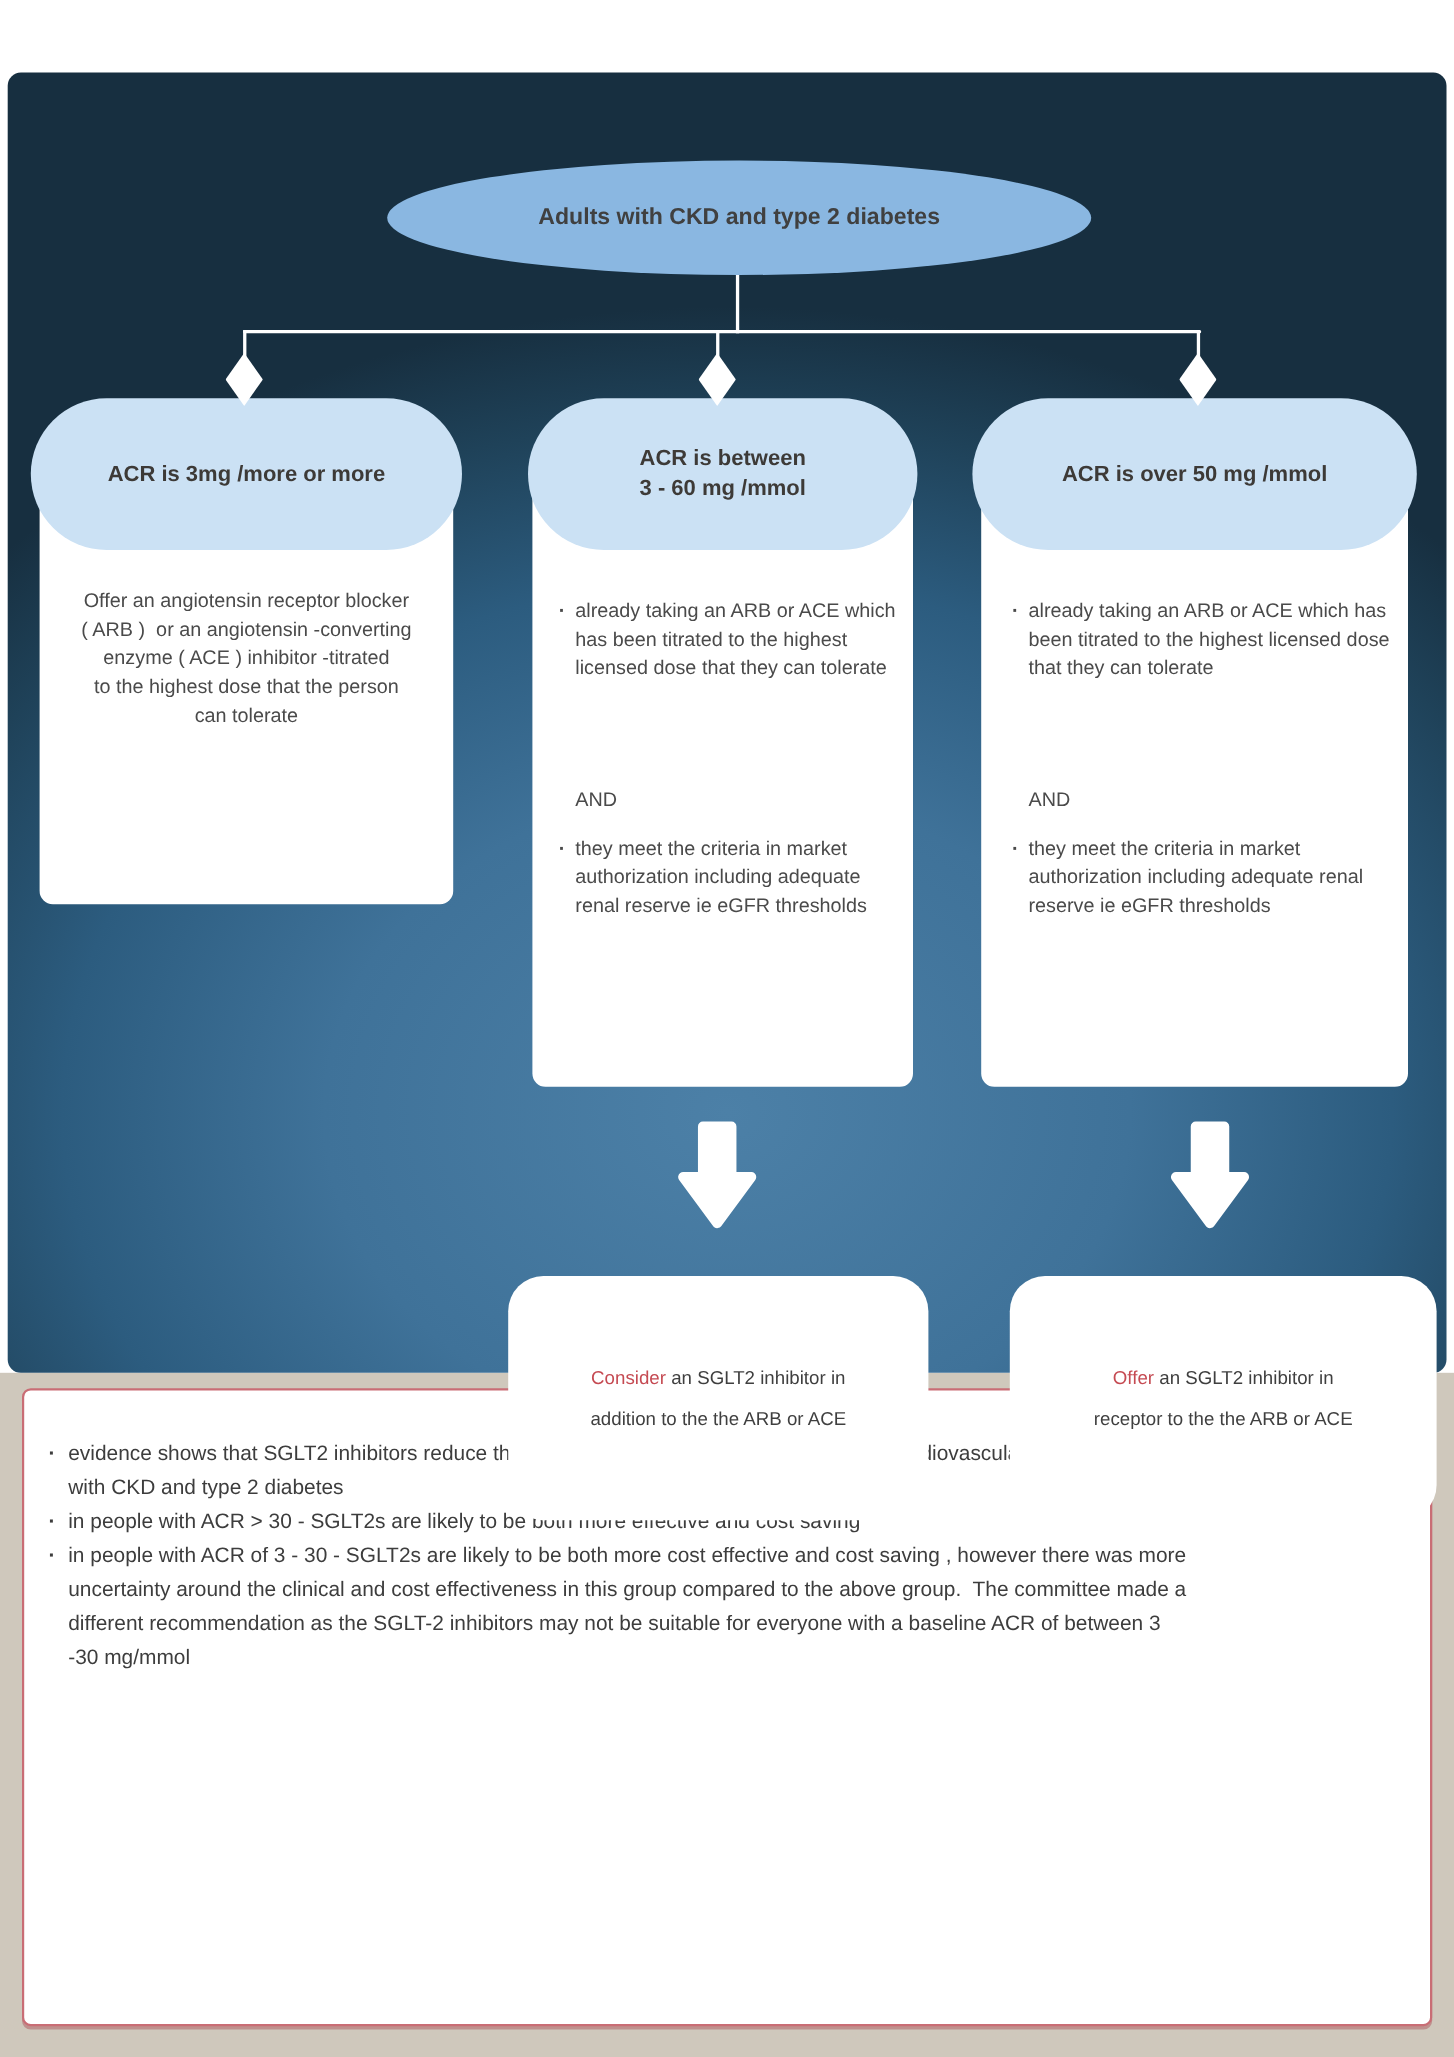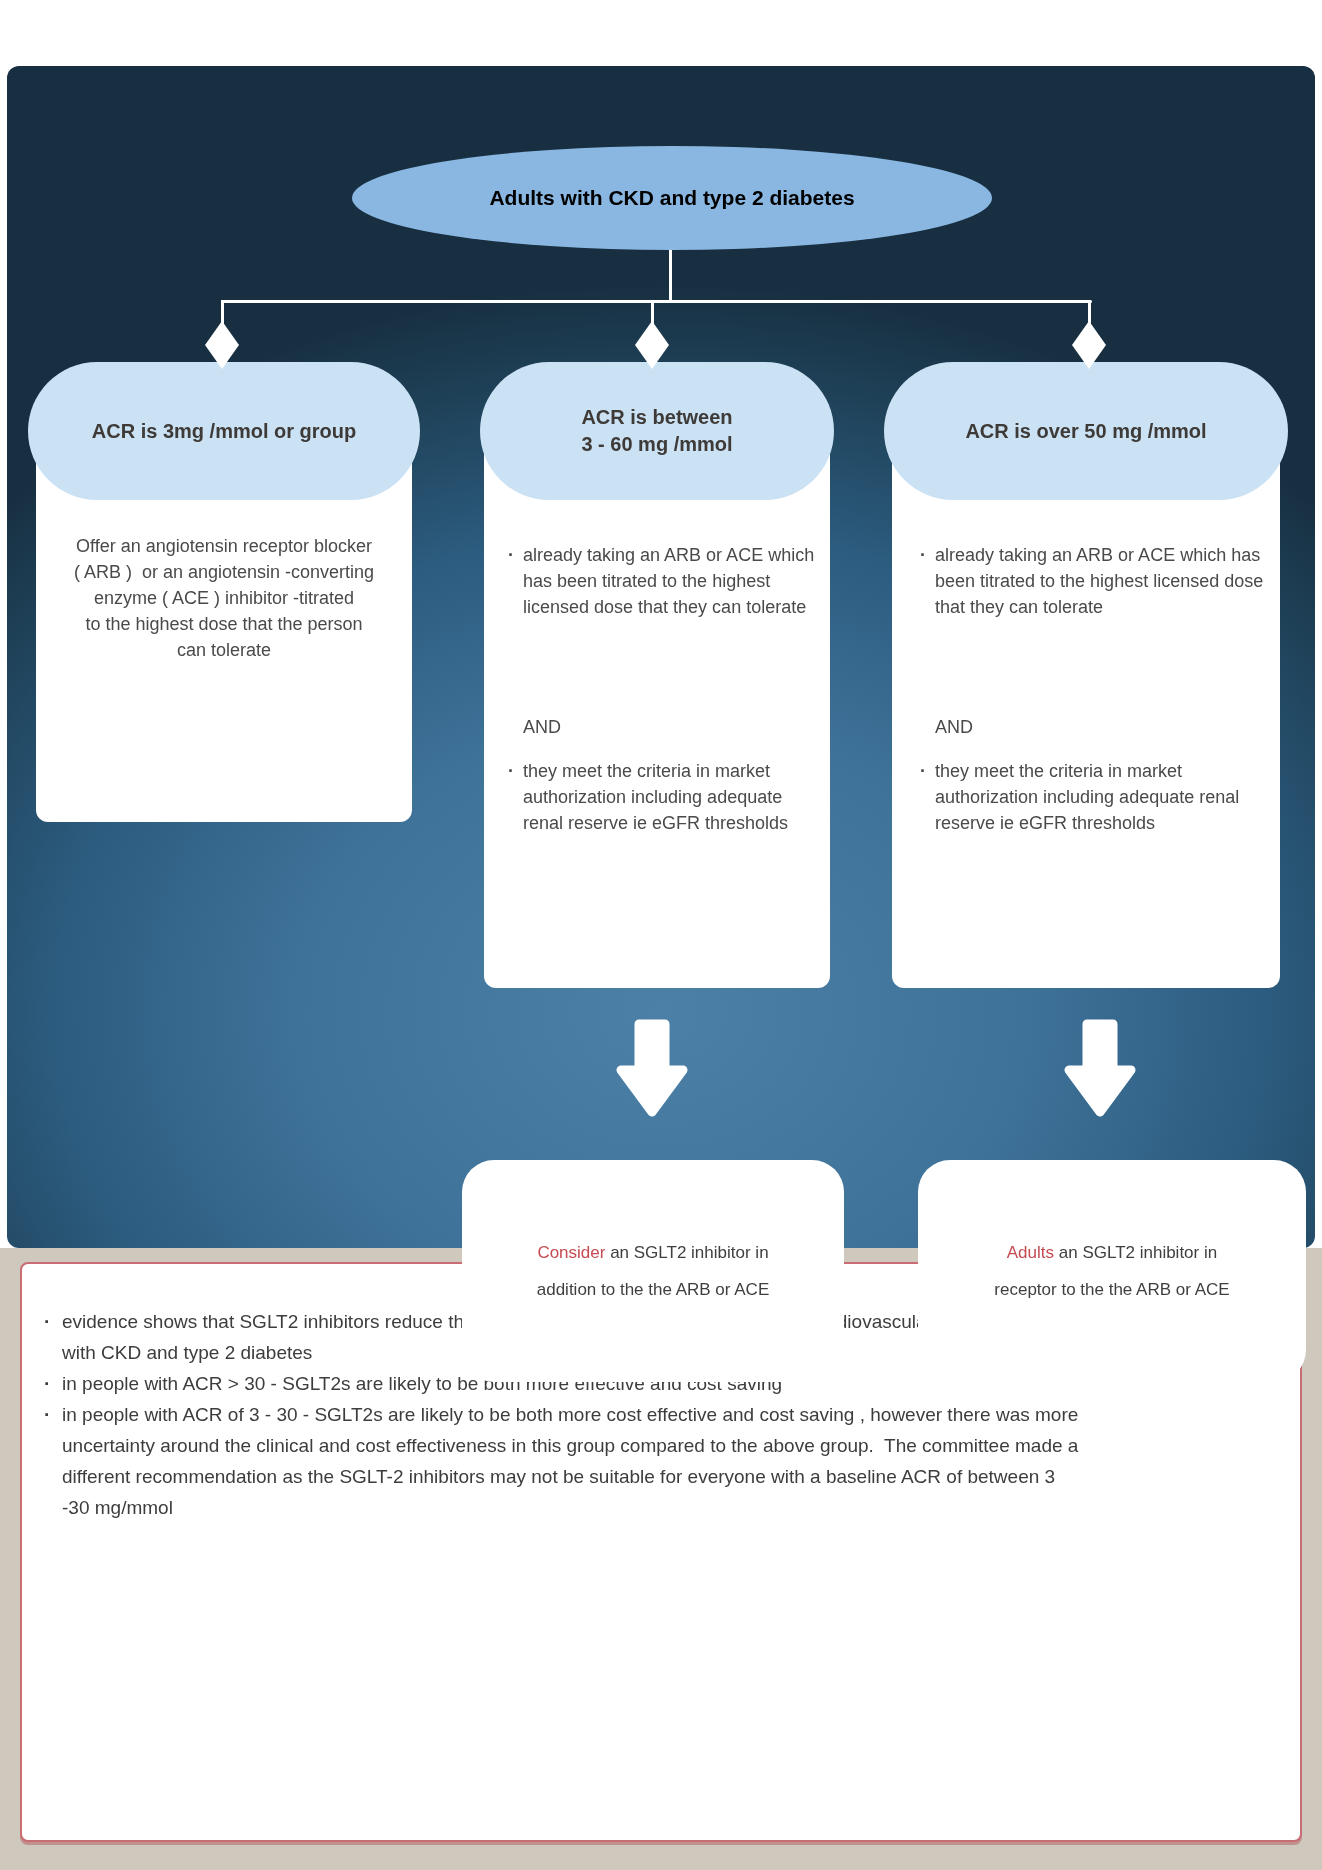--- a/index.html
+++ b/index.html
@@ -13,21 +13,21 @@
              text-shadow:1px 2px 1px rgba(150,95,105,.55);}
 
   
   .flow-panel{position:absolute;left:7px;top:66px;width:1308px;height:1182px;border-radius:12px;
       background:radial-gradient(ellipse 70% 62% at 50% 80%,
         #4c80a7 0%, #3f7299 40%, #2c5c7f 66%, #1f4259 86%, #172f40 100%);}
 
   
   .root-node{position:absolute;left:352px;top:146px;width:640px;height:104px;border-radius:50%;
       background:#8ab7e1;display:flex;align-items:center;justify-content:center;z-index:2;}
-  .root-node span{color:#000000;font-size:21px;font-weight:bold;text-align:center;}
+  .root-node span{color:#404040;font-size:21px;font-weight:bold;text-align:center;}
 
   
   .cline{position:absolute;background:#ffffff;z-index:1;}
   .stem {left:669px;top:246px;width:3px;height:57px;}
   .hline{left:221px;top:300px;width:871px;height:3px;border-radius:2px;}
   .dropA{left:221px;top:300px;width:3px;height:32px;}
   .dropB{left:651px;top:300px;width:3px;height:32px;}
   .dropC{left:1088px;top:300px;width:3px;height:32px;}
   .diamond{position:absolute;width:34px;height:48px;background:#ffffff;z-index:3;
       clip-path:polygon(50% 0,100% 50%,50% 100%,0 50%);}
@@ -90,21 +90,21 @@
 
   <div class="cline stem"></div>
   <div class="cline hline"></div>
   <div class="cline dropA"></div>
   <div class="cline dropB"></div>
   <div class="cline dropC"></div>
   <div class="diamond dmA"></div>
   <div class="diamond dmB"></div>
   <div class="diamond dmC"></div>
 
-  <div class="col-header chA">ACR is 3mg /mmol or group</div>
+  <div class="col-header chA">ACR is 3mg /more or more</div>
   <div class="col-header chB">ACR is between
 3 - 60 mg /mmol</div>
   <div class="col-header chC">ACR is over 50 mg /mmol</div>
 
   <div class="col-card ccA">
     <div class="para">Offer an angiotensin receptor blocker
 ( ARB )  or an angiotensin -converting
 enzyme ( ACE ) inhibitor -titrated
 to the highest dose that the person
 can tolerate</div>
@@ -142,21 +142,21 @@
   </svg>
 
   <div class="outcome oc1">
     <div>
       <span class="emph">Consider</span><span class="rest"> an SGLT2 inhibitor in
 addition to the the ARB or ACE</span>
     </div>
   </div>
   <div class="outcome oc2">
     <div>
-      <span class="emph">Adults</span><span class="rest"> an SGLT2 inhibitor in
+      <span class="emph">Offer</span><span class="rest"> an SGLT2 inhibitor in
 receptor to the the ARB or ACE</span>
     </div>
   </div>
 
   <div class="notes-panel">
     <div class="note-row">
       <span class="mk">·</span>
       <span class="nt">evidence shows that SGLT2 inhibitors reduce the risk of CKD progression , mortality and cardiovascular events in adults
 with CKD and type 2 diabetes</span>
     </div>

